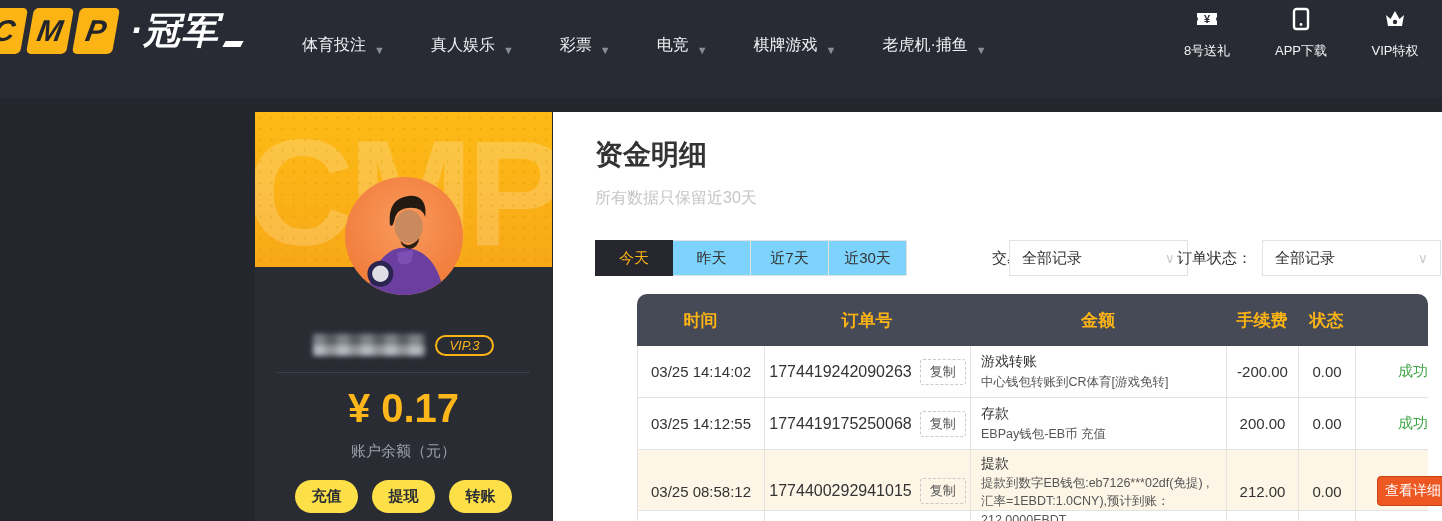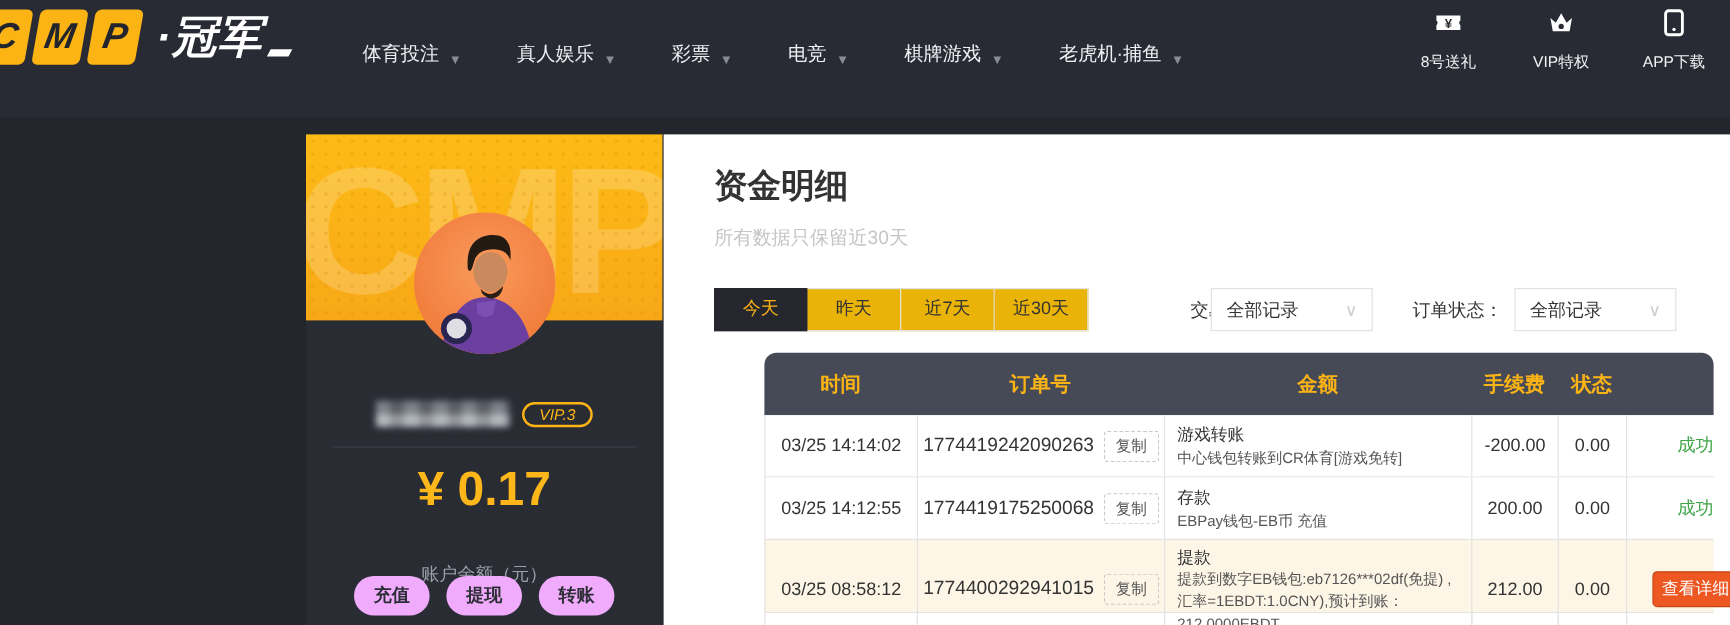--- a/index.html
+++ b/index.html
@@ -36,58 +36,58 @@
       border-radius:50%; overflow:hidden; z-index:2; }
   .name-row { position:absolute; top:222px; left:0; width:100%; display:flex; justify-content:center; align-items:center; gap:10px; }
   .blur-name { width:112px; height:22px; border-radius:2px;
       background:repeating-linear-gradient(90deg,#9aa0a8 0 12px,#70757d 12px 24px),
                  repeating-linear-gradient(0deg,rgba(255,255,255,.25) 0 11px, rgba(0,0,0,.18) 11px 22px);
       background-blend-mode:overlay; filter:blur(2.5px); }
   .vip { border:2px solid #fcb415; color:#fcb415; font-style:italic; font-weight:normal; font-size:13px;
       border-radius:14px; padding:1px 12px; }
   .divider { position:absolute; top:260px; left:22px; right:22px; height:1px; background:#3d4048; }
   .balance { position:absolute; top:274px; width:100%; text-align:center; font-size:40px; font-weight:bold; color:#fdb71a; }
-  .balance-label { position:absolute; top:330px; width:100%; text-align:center; font-size:15px; color:#9aa0a8;margin-top:27px; }
+  .balance-label { position:absolute; top:330px; width:100%; text-align:center; font-size:15px; color:#9aa0a8; }
   .actions { position:absolute; top:368px; width:100%; display:flex; justify-content:center; gap:14px; }
-  .action-btn { min-width:63px; height:33px; border-radius:17px; background:#f0abfc; color:#2c2e36;
+  .action-btn { min-width:63px; height:33px; border-radius:17px; background:#fde047; color:#2c2e36;
       font-size:15px; font-weight:bold; border:none; padding:0 16px; cursor:pointer;
       font-family:inherit; }
 
   
   .panel { position:absolute; left:553px; top:112px; right:0; bottom:0; background:#fff; }
   .page-title { position:absolute; left:42px; top:24px; font-size:28px; color:#333; font-weight:bold; }
   .page-sub { position:absolute; left:42px; top:76px; font-size:16px; color:#c5c5c5; }
 
   .filters { position:absolute; left:0; top:128px; height:36px; width:100%;padding-left:12px; }
   .tabs { position:absolute; left:42px; top:0; display:flex; }
   .tab { width:78px; height:36px; line-height:34px; text-align:center; font-size:15px; color:#333;
-      background:#eab308; border:1px solid #e2e2e2; border-left:none; cursor:pointer; }
+      background:#7dd3fc; border:1px solid #e2e2e2; border-left:none; cursor:pointer; }
   .tab:first-child { border-left:1px solid #e2e2e2; }
   .tab.active { background:#26262e; color:#fcb415; border-color:#26262e; }
   .flabel { position:absolute; top:9px; font-size:15px; color:#333; }
   .flabel-1 { left:395px;margin-left:44px; } .flabel-2 { left:624px; }
-  .select { position:absolute; top:0; width:135px; height:36px; border:1px solid #e2e2e2; background:#fff;
+  .select { position:absolute; top:0; width:179px; height:36px; border:1px solid #e2e2e2; background:#fff;
       display:flex; align-items:center; justify-content:space-between; padding:0 12px; font-size:15px; color:#333; cursor:pointer; }
   .select-1 { left:456px; } .select-2 { left:709px; }
   .sel-chev { color:#ccc; font-size:14px; }
 
   .table { position:absolute; left:42px; top:182px; width:833px;padding-left:42px; }
   .thead, .trow { display:grid; grid-template-columns:127px 206px 256px 72px 57px 115px; }
   .thead { height:52px; background:#464a57; border-radius:10px 10px 0 0; align-items:center; }
   .th { color:#fcb415; font-size:17px; font-weight:bold; text-align:center; }
   .trow { border-left:1px solid #e3e3e3; border-bottom:1px solid #e3e3e3; background:#fff; }
   .trow.highlight { background:#fdf5e6; }
   .r1,.r2 { height:52px; } .r3 { height:61px; } .r4 { height:10px; border-bottom:none; }
   .td { display:flex; align-items:center; justify-content:center; border-right:1px solid #e3e3e3;
       font-size:15px; color:#333; }
   .td-order { font-size:16px; }
   .copy-btn { margin-left:8px; border:1px dashed #c9c9c9; border-radius:3px; padding:3px 9px; font-size:13px;
       color:#555; background:transparent; cursor:pointer; font-family:inherit; }
   .td-type { flex-direction:column; align-items:flex-start; justify-content:center; padding:4px 10px; line-height:1.45; }
-  .type-main { font-size:14px; color:#333; }
+  .type-main { font-size:14px; color:#333;font-family:Liberation Serif, serif; }
   .type-detail { font-size:12.5px; color:#555; }
   .status-success { color:#3fa548; }
   .detail-btn { background:#ed5722; border:1px solid #c64312; color:#fff; font-size:14px; padding:5px 7px;
       border-radius:4px; cursor:pointer; font-family:inherit; white-space:nowrap; }
 </style>
 </head>
 <body>
 
 <div class="page">
 
@@ -133,34 +133,34 @@
           <svg viewBox="0 0 24 24" width="24" height="24">
               <path fill="#fff" d="M2 6h20v4a2.5 2.5 0 0 0 0 4v4H2v-4a2.5 2.5 0 0 0 0-4V6z"></path>
               <text x="12" y="16" font-size="11" font-weight="bold" fill="#282b33" text-anchor="middle">¥</text>
             </svg>
         </span>
         <span class="util-label">8号送礼</span>
       </div>
       <div class="util">
         <span>
           <svg viewBox="0 0 24 24" width="24" height="24">
+              <rect x="5" y="2" width="14" height="20" rx="2.5" fill="none" stroke="#fff" stroke-width="2.4"></rect>
+              <circle cx="12" cy="17.5" r="1.4" fill="#fff"></circle>
+            </svg>
+        </span>
+        <span class="util-label">APP下载</span>
+      </div>
+      <div class="util">
+        <span>
+          <svg viewBox="0 0 24 24" width="24" height="24">
               <path fill="#fff" d="M3 8l4.5 4L12 4l4.5 8L21 8l-2 11H5L3 8z"></path>
               <circle cx="12" cy="15" r="2.2" fill="#282b33"></circle>
             </svg>
         </span>
         <span class="util-label">VIP特权</span>
-      </div>
-      <div class="util">
-        <span>
-          <svg viewBox="0 0 24 24" width="24" height="24">
-              <rect x="5" y="2" width="14" height="20" rx="2.5" fill="none" stroke="#fff" stroke-width="2.4"></rect>
-              <circle cx="12" cy="17.5" r="1.4" fill="#fff"></circle>
-            </svg>
-        </span>
-        <span class="util-label">APP下载</span>
       </div>
     </div>
   </div>
 
   <aside class="card">
     <div class="card-top">
       <span class="watermark">CMP</span>
     </div>
     <div class="avatar">
       <svg viewBox="0 0 100 100" width="118" height="118">

